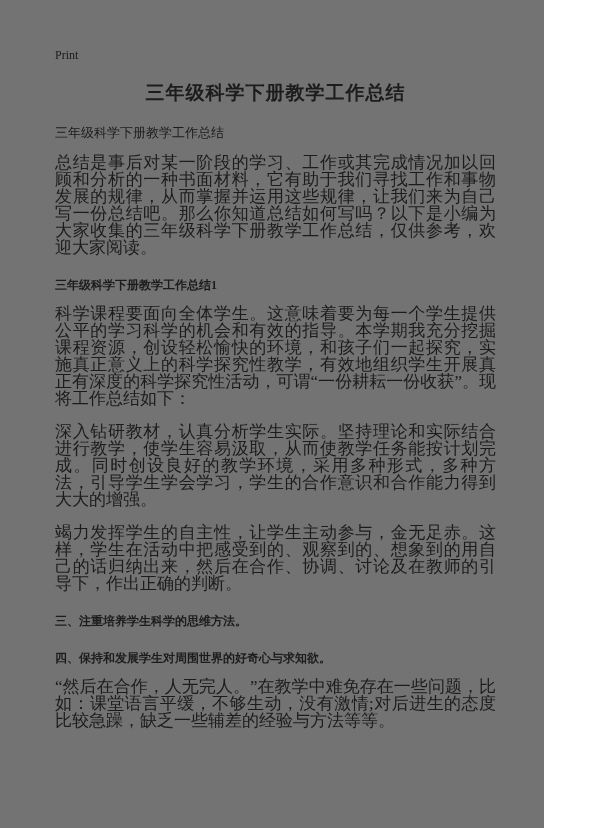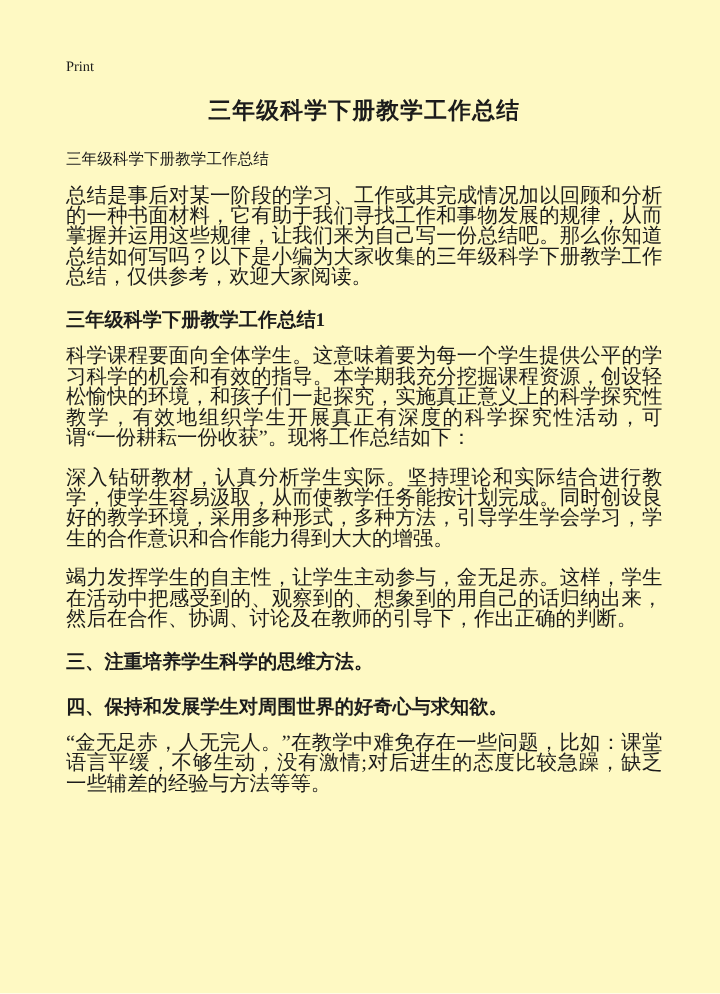--- a/index.html
+++ b/index.html
@@ -2,24 +2,24 @@
 <html><head>
 <meta charset="utf-8">
 <style>
   html, body {
     margin: 0;
     padding: 0;
     background: #ffffff;
   }
   .page {
     position: relative;
-    width: 600px;
+    width: 544px;
     height: 828px;
     box-sizing: border-box;
-    background: #fef9c3;
+    background: #737373;
     padding: 44px 48px 0 55px;
     font-family: "Liberation Serif", "DejaVu Serif", serif;
     color: #1c1c1c;
     overflow: hidden;
   }
   .print-label {
     font-size: 12px;
     line-height: 14px;
     margin: 4px 0 0 0;
     color: #1c1c1c;
@@ -38,21 +38,21 @@
     margin: 0 0 14px 0;
     font-weight: normal;
   }
   p.body-para {
     font-size: 17px;
     line-height: 17px;
     text-align: justify;
     margin: 0 0 16px 0;
   }
   h2.sec-heading {
-    font-size: 16px;
+    font-size: 12px;
     line-height: 16px;
     font-weight: bold;
     margin: 21px 0 12px 0;
   }
 </style>
 </head>
 <body>
 
 <div class="page">
 
@@ -67,15 +67,15 @@
   <h2 class="sec-heading">三年级科学下册教学工作总结1</h2>
   <p class="body-para">科学课程要面向全体学生。这意味着要为每一个学生提供公平的学习科学的机会和有效的指导。本学期我充分挖掘课程资源，创设轻松愉快的环境，和孩子们一起探究，实施真正意义上的科学探究性教学，有效地组织学生开展真正有深度的科学探究性活动，可谓“一份耕耘一份收获”。现将工作总结如下：</p>
 
   <p class="body-para">深入钻研教材，认真分析学生实际。坚持理论和实际结合进行教学，使学生容易汲取，从而使教学任务能按计划完成。同时创设良好的教学环境，采用多种形式，多种方法，引导学生学会学习，学生的合作意识和合作能力得到大大的增强。</p>
 
   <p class="body-para">竭力发挥学生的自主性，让学生主动参与，金无足赤。这样，学生在活动中把感受到的、观察到的、想象到的用自己的话归纳出来，然后在合作、协调、讨论及在教师的引导下，作出正确的判断。</p>
 
   <h2 class="sec-heading">三、注重培养学生科学的思维方法。</h2>
 
   <h2 class="sec-heading">四、保持和发展学生对周围世界的好奇心与求知欲。</h2>
-  <p class="body-para">“金无足赤，人无完人。”在教学中难免存在一些问题，比如：课堂语言平缓，不够生动，没有激情;对后进生的态度比较急躁，缺乏一些辅差的经验与方法等等。</p>
+  <p class="body-para">“然后在合作，人无完人。”在教学中难免存在一些问题，比如：课堂语言平缓，不够生动，没有激情;对后进生的态度比较急躁，缺乏一些辅差的经验与方法等等。</p>
 
 </div>
 
 </body></html>

